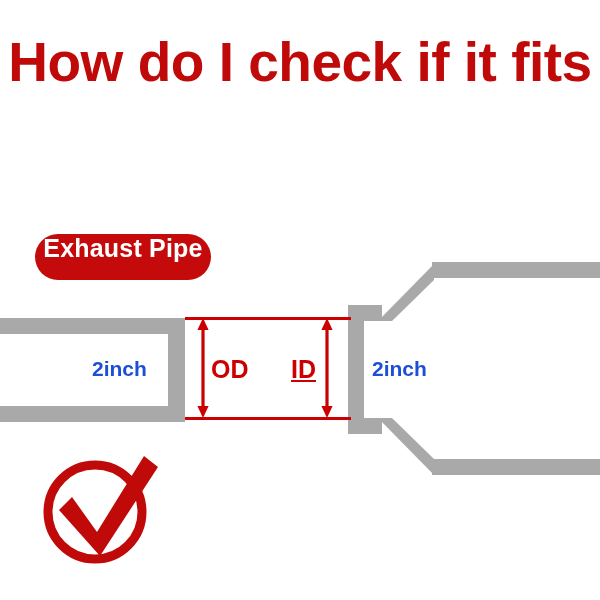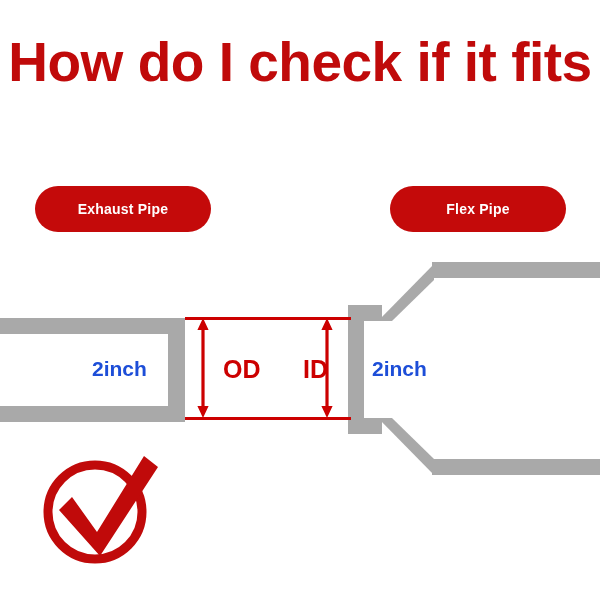--- a/index.html
+++ b/index.html
@@ -44,29 +44,29 @@
     font-weight: normal;
     color: #141414;
     line-height: 1.1;
     white-space: nowrap;
   }
 
   
   .badge {
     position: absolute;
     display: flex;
-    align-items: center;
     justify-content: center;
     background: #C40A0A;
     color: #ffffff;
     border-radius: 24px;
-    font-size: 14px;
+    font-size: 25px;
     font-weight: bold;
     letter-spacing: 0.2px;
     white-space: nowrap;
+    margin-top: 48px;
   }
   #badge-exhaust {
     left: 35px;
     top: 186px;
     width: 176px;
     height: 46px;
   }
   #badge-flex {
     left: 390px;
     top: 186px;
@@ -120,24 +120,23 @@
   }
   #dim-arrow-od { left: 195px; }
   #dim-arrow-id { left: 319px; }
 
   .dim-label {
     position: absolute;
     font-size: 25px;
     font-weight: bold;
     color: #CC0000;
     white-space: nowrap;
-    margin-left: 12px;
   }
   #dim-label-od { left: 211px; top: 355px; }
-  #dim-label-id { left: 291px; top: 355px; }
+  #dim-label-id { left: 291px; top: 355px; text-decoration: underline; }
 
   .inch-label {
     position: absolute;
     font-size: 21px;
     font-weight: bold;
     color: #1d4ed8;
     white-space: nowrap;
   }
   #inch-label-left  { left: 92px;  top: 357px; }
   #inch-label-right { left: 372px; top: 357px; }
@@ -156,23 +155,20 @@
 
 <div id="stage">
 
   <div id="page-title">How do I check if it fits</div>
 
 
   <div class="badge" id="badge-exhaust">
     <span>Exhaust Pipe</span>
   </div>
 
-  <div class="badge" id="badge-flex">
-    <span>Flex Pipe</span>
-  </div>
 
   <div class="gray-bar" id="exhaust-top-wall"></div>
   <div class="gray-bar" id="exhaust-bot-wall"></div>
   <div class="gray-bar" id="exhaust-end-cap"></div>
 
   <div class="gray-bar" id="flex-neck-top"></div>
   <div class="gray-bar" id="flex-neck-bot"></div>
   <div class="gray-bar" id="flex-neck-left"></div>
   <div class="gray-bar" id="flex-body-top"></div>
   <div class="gray-bar" id="flex-body-bot"></div>

